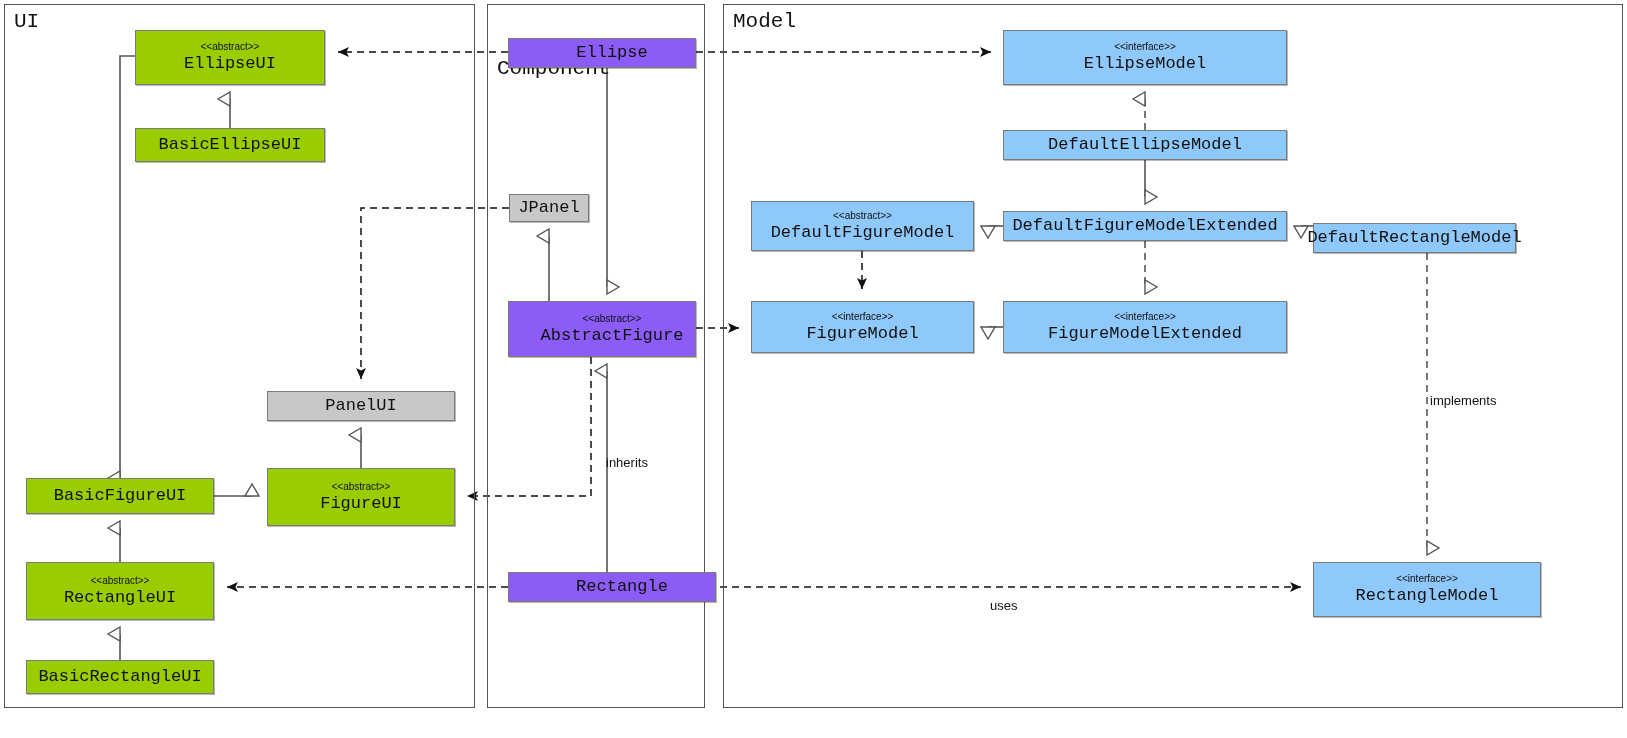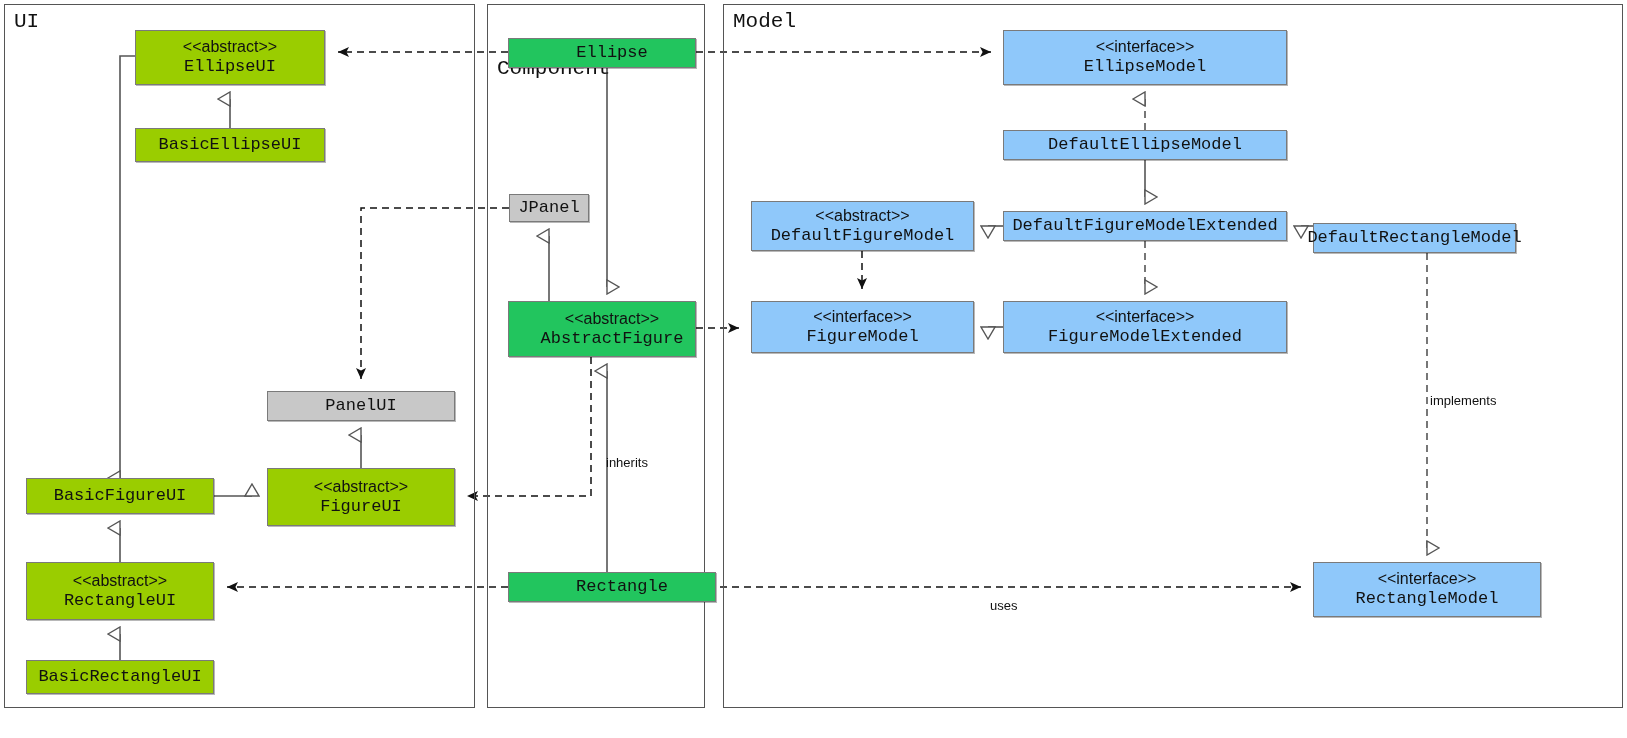--- a/index.html
+++ b/index.html
@@ -6,26 +6,26 @@
   body{font-family:"Liberation Mono","DejaVu Sans Mono",monospace;}
   #canvas{position:relative;width:1627px;height:738px;background:#fff;overflow:hidden;}
   svg.layer{position:absolute;left:0;top:0;width:1627px;height:738px;pointer-events:none;}
   svg.layer.below{z-index:1;}
   .pkg{position:absolute;border:1.6px solid #555;background:transparent;box-sizing:border-box;z-index:2;}
   .pkg-title{position:absolute;font-family:"Liberation Mono","DejaVu Sans Mono",monospace;
       font-size:21px;color:#111;z-index:3;white-space:nowrap;}
   .node{position:absolute;box-sizing:border-box;border:1px solid #7a7a7a;
       display:flex;flex-direction:column;align-items:center;justify-content:center;
       z-index:4;box-shadow:1px 1px 0 rgba(0,0,0,.28);}
-  .node .stereo{font-family:"Liberation Sans","DejaVu Sans",sans-serif;font-size:16px;
+  .node .stereo{font-family:"Liberation Sans","DejaVu Sans",sans-serif;font-size:10px;
       color:#111;line-height:1;margin-bottom:3px;white-space:nowrap;}
   .node .nm{font-family:"Liberation Mono","DejaVu Sans Mono",monospace;font-size:17px;
       color:#111;line-height:1.05;white-space:nowrap;}
   .node.green{background:#9ACD00;}
-  .node.orange{background:#22c55e;padding-left:20px;}
+  .node.orange{background:#8b5cf6;padding-left:20px;}
   .node.blue{background:#8FC8FA;}
   .node.gray{background:#C8C8C8;}
   .edge-label{position:absolute;font-family:"Liberation Sans","DejaVu Sans",sans-serif;
       font-size:13px;color:#111;z-index:5;white-space:nowrap;background:transparent;}
 </style>
 </head>
 <body>
 
 <div id="canvas">
 

